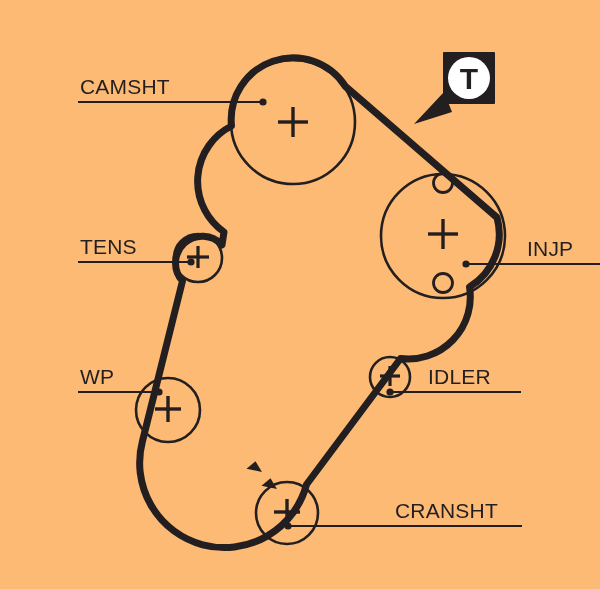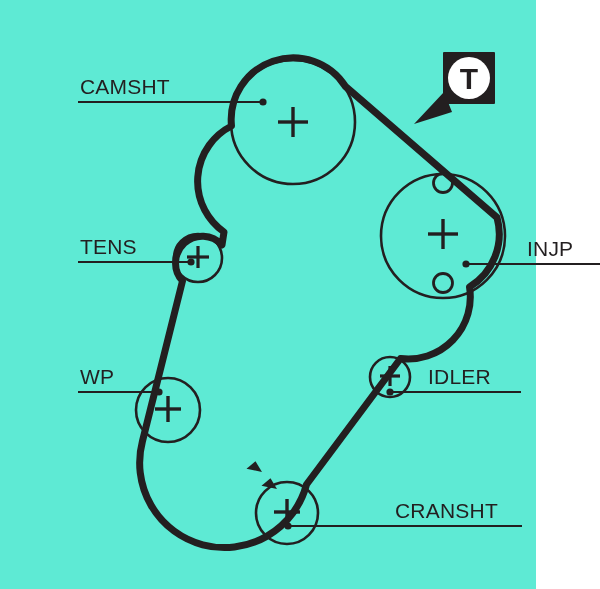--- a/index.html
+++ b/index.html
@@ -8,23 +8,23 @@
     background: #ffffff;
   }
   body {
     width: 600px;
     height: 589px;
     font-family: "Liberation Sans", sans-serif;
     overflow: hidden;
   }
   #diagram-root {
     position: relative;
-    width: 536px;
+    width: 600px;
     height: 589px;
-    background: #5eead4;
+    background: #fdba74;
   }
   svg.diagram {
     display: block;
     width: 600px;
     height: 589px;
   }
   text.label {
     font-family: "Liberation Sans", sans-serif;
     font-size: 21px;
     fill: #231f20;

